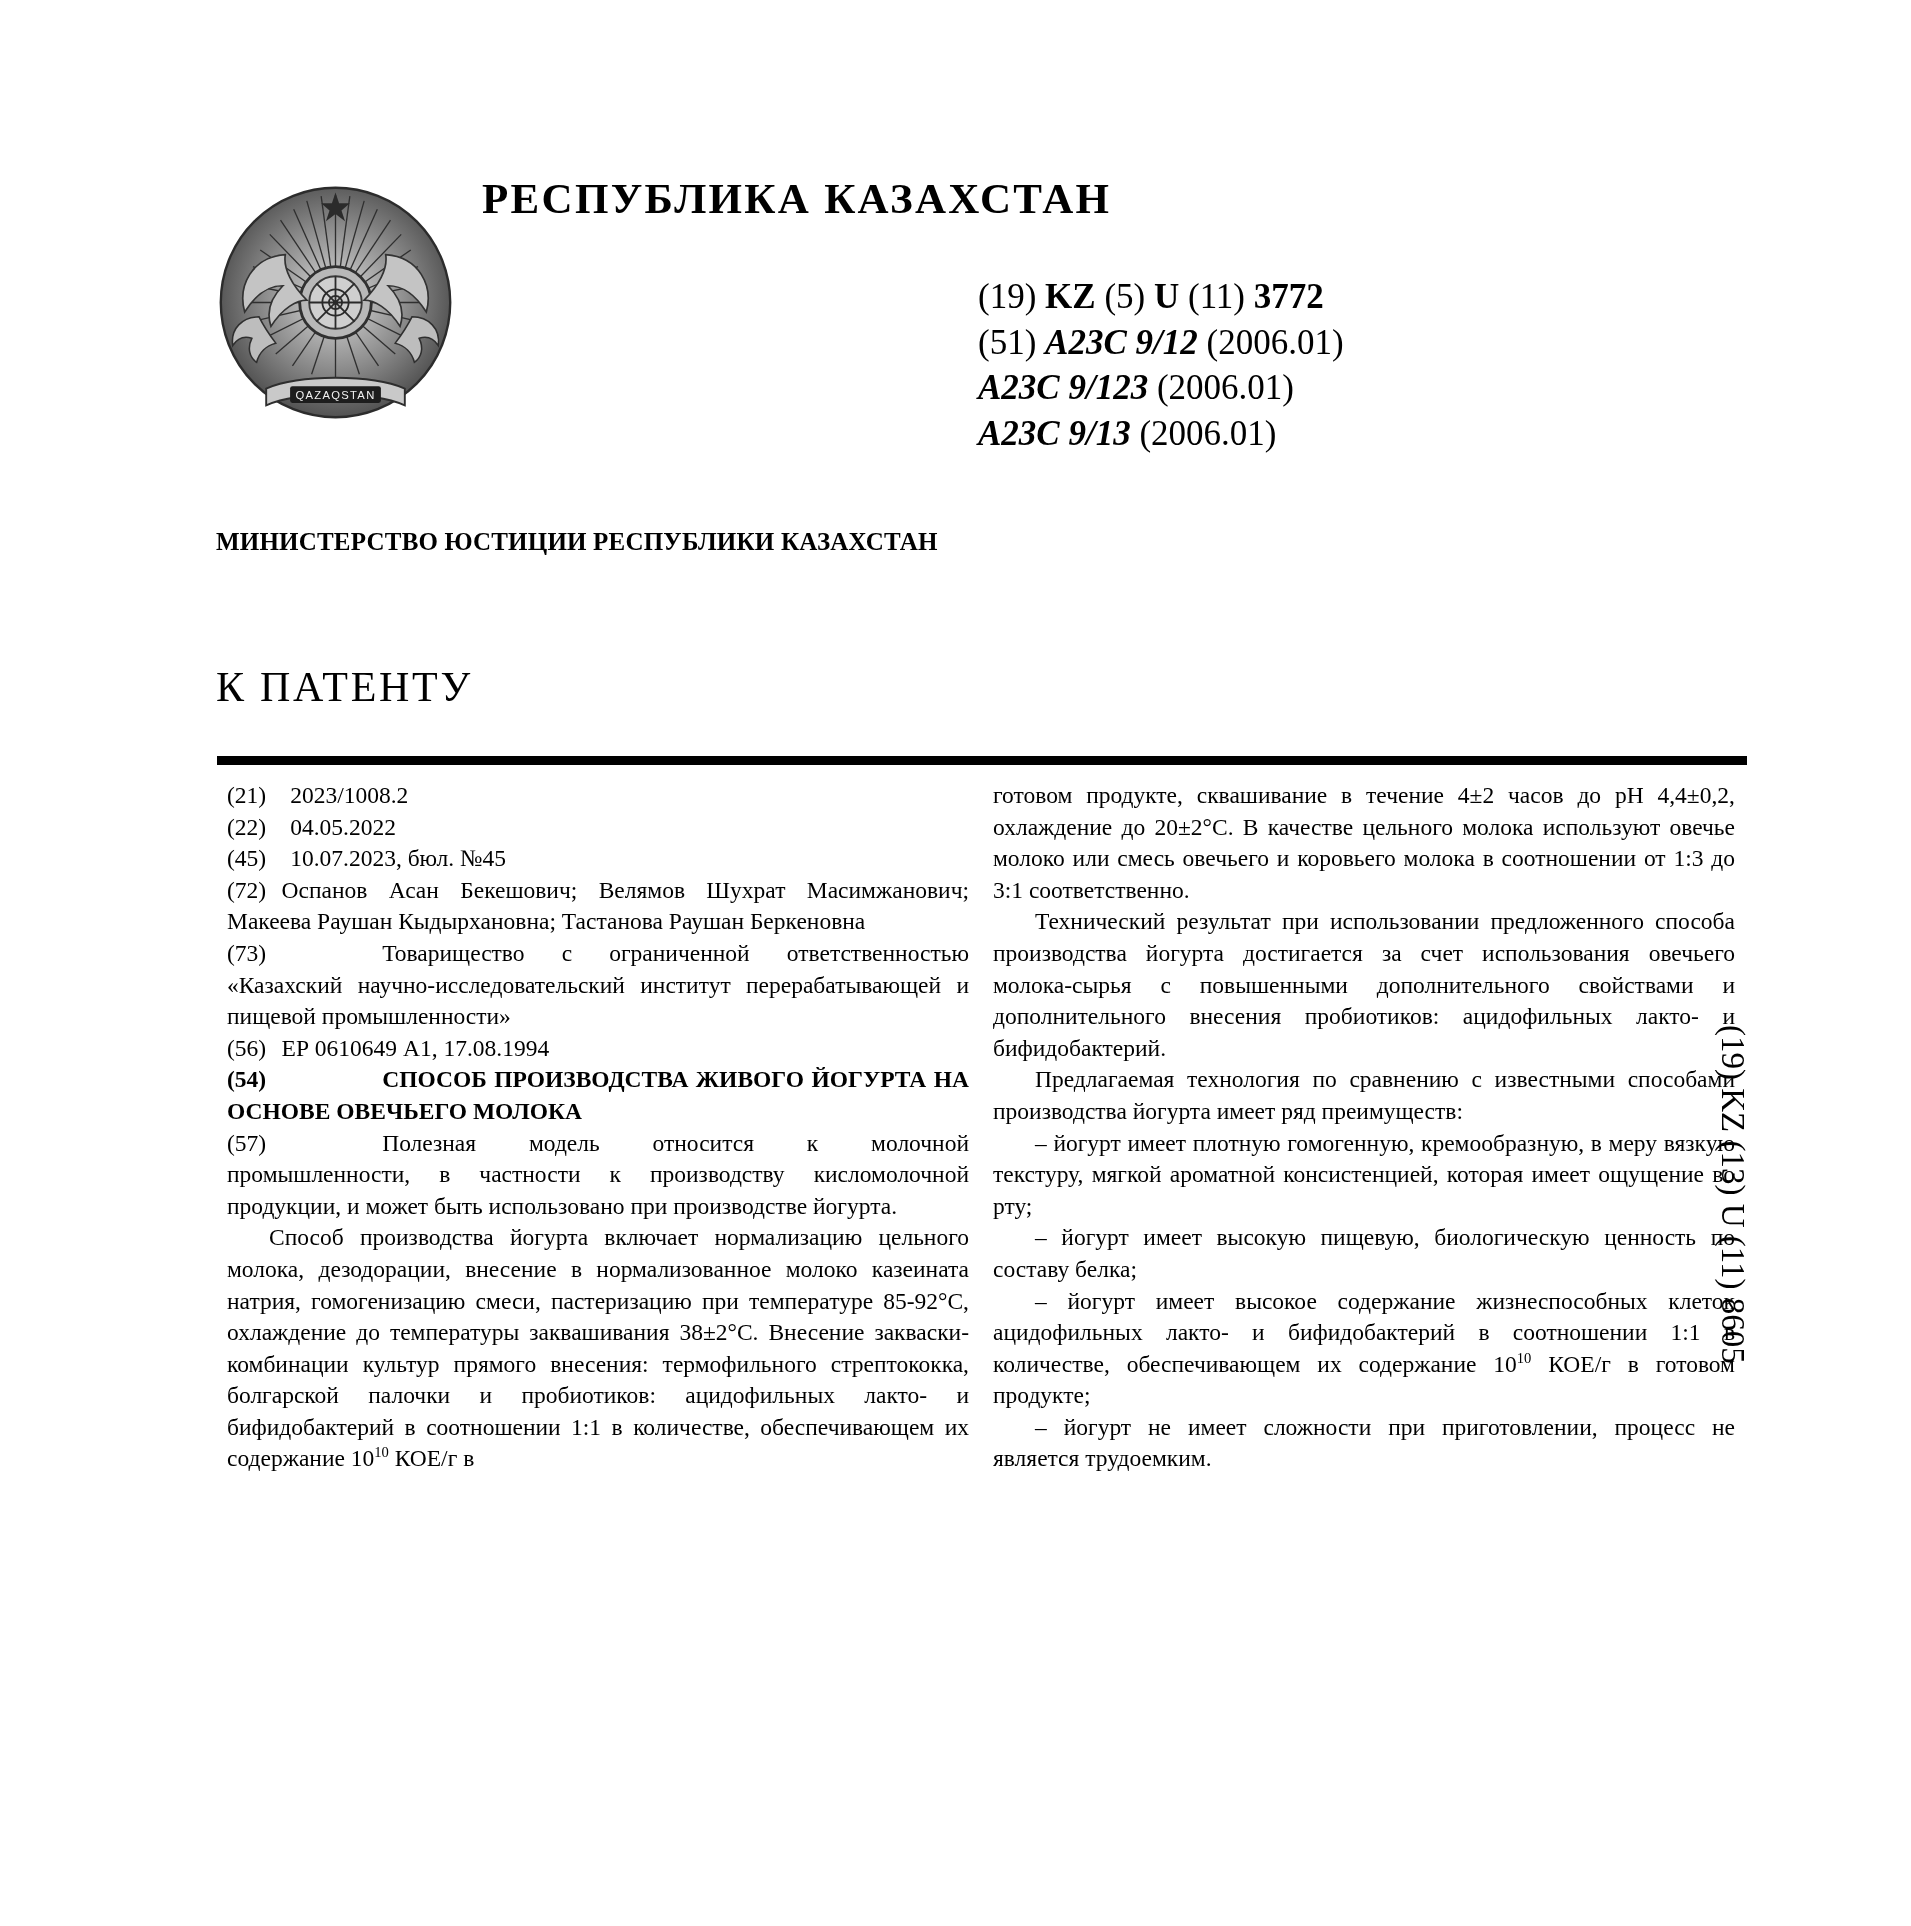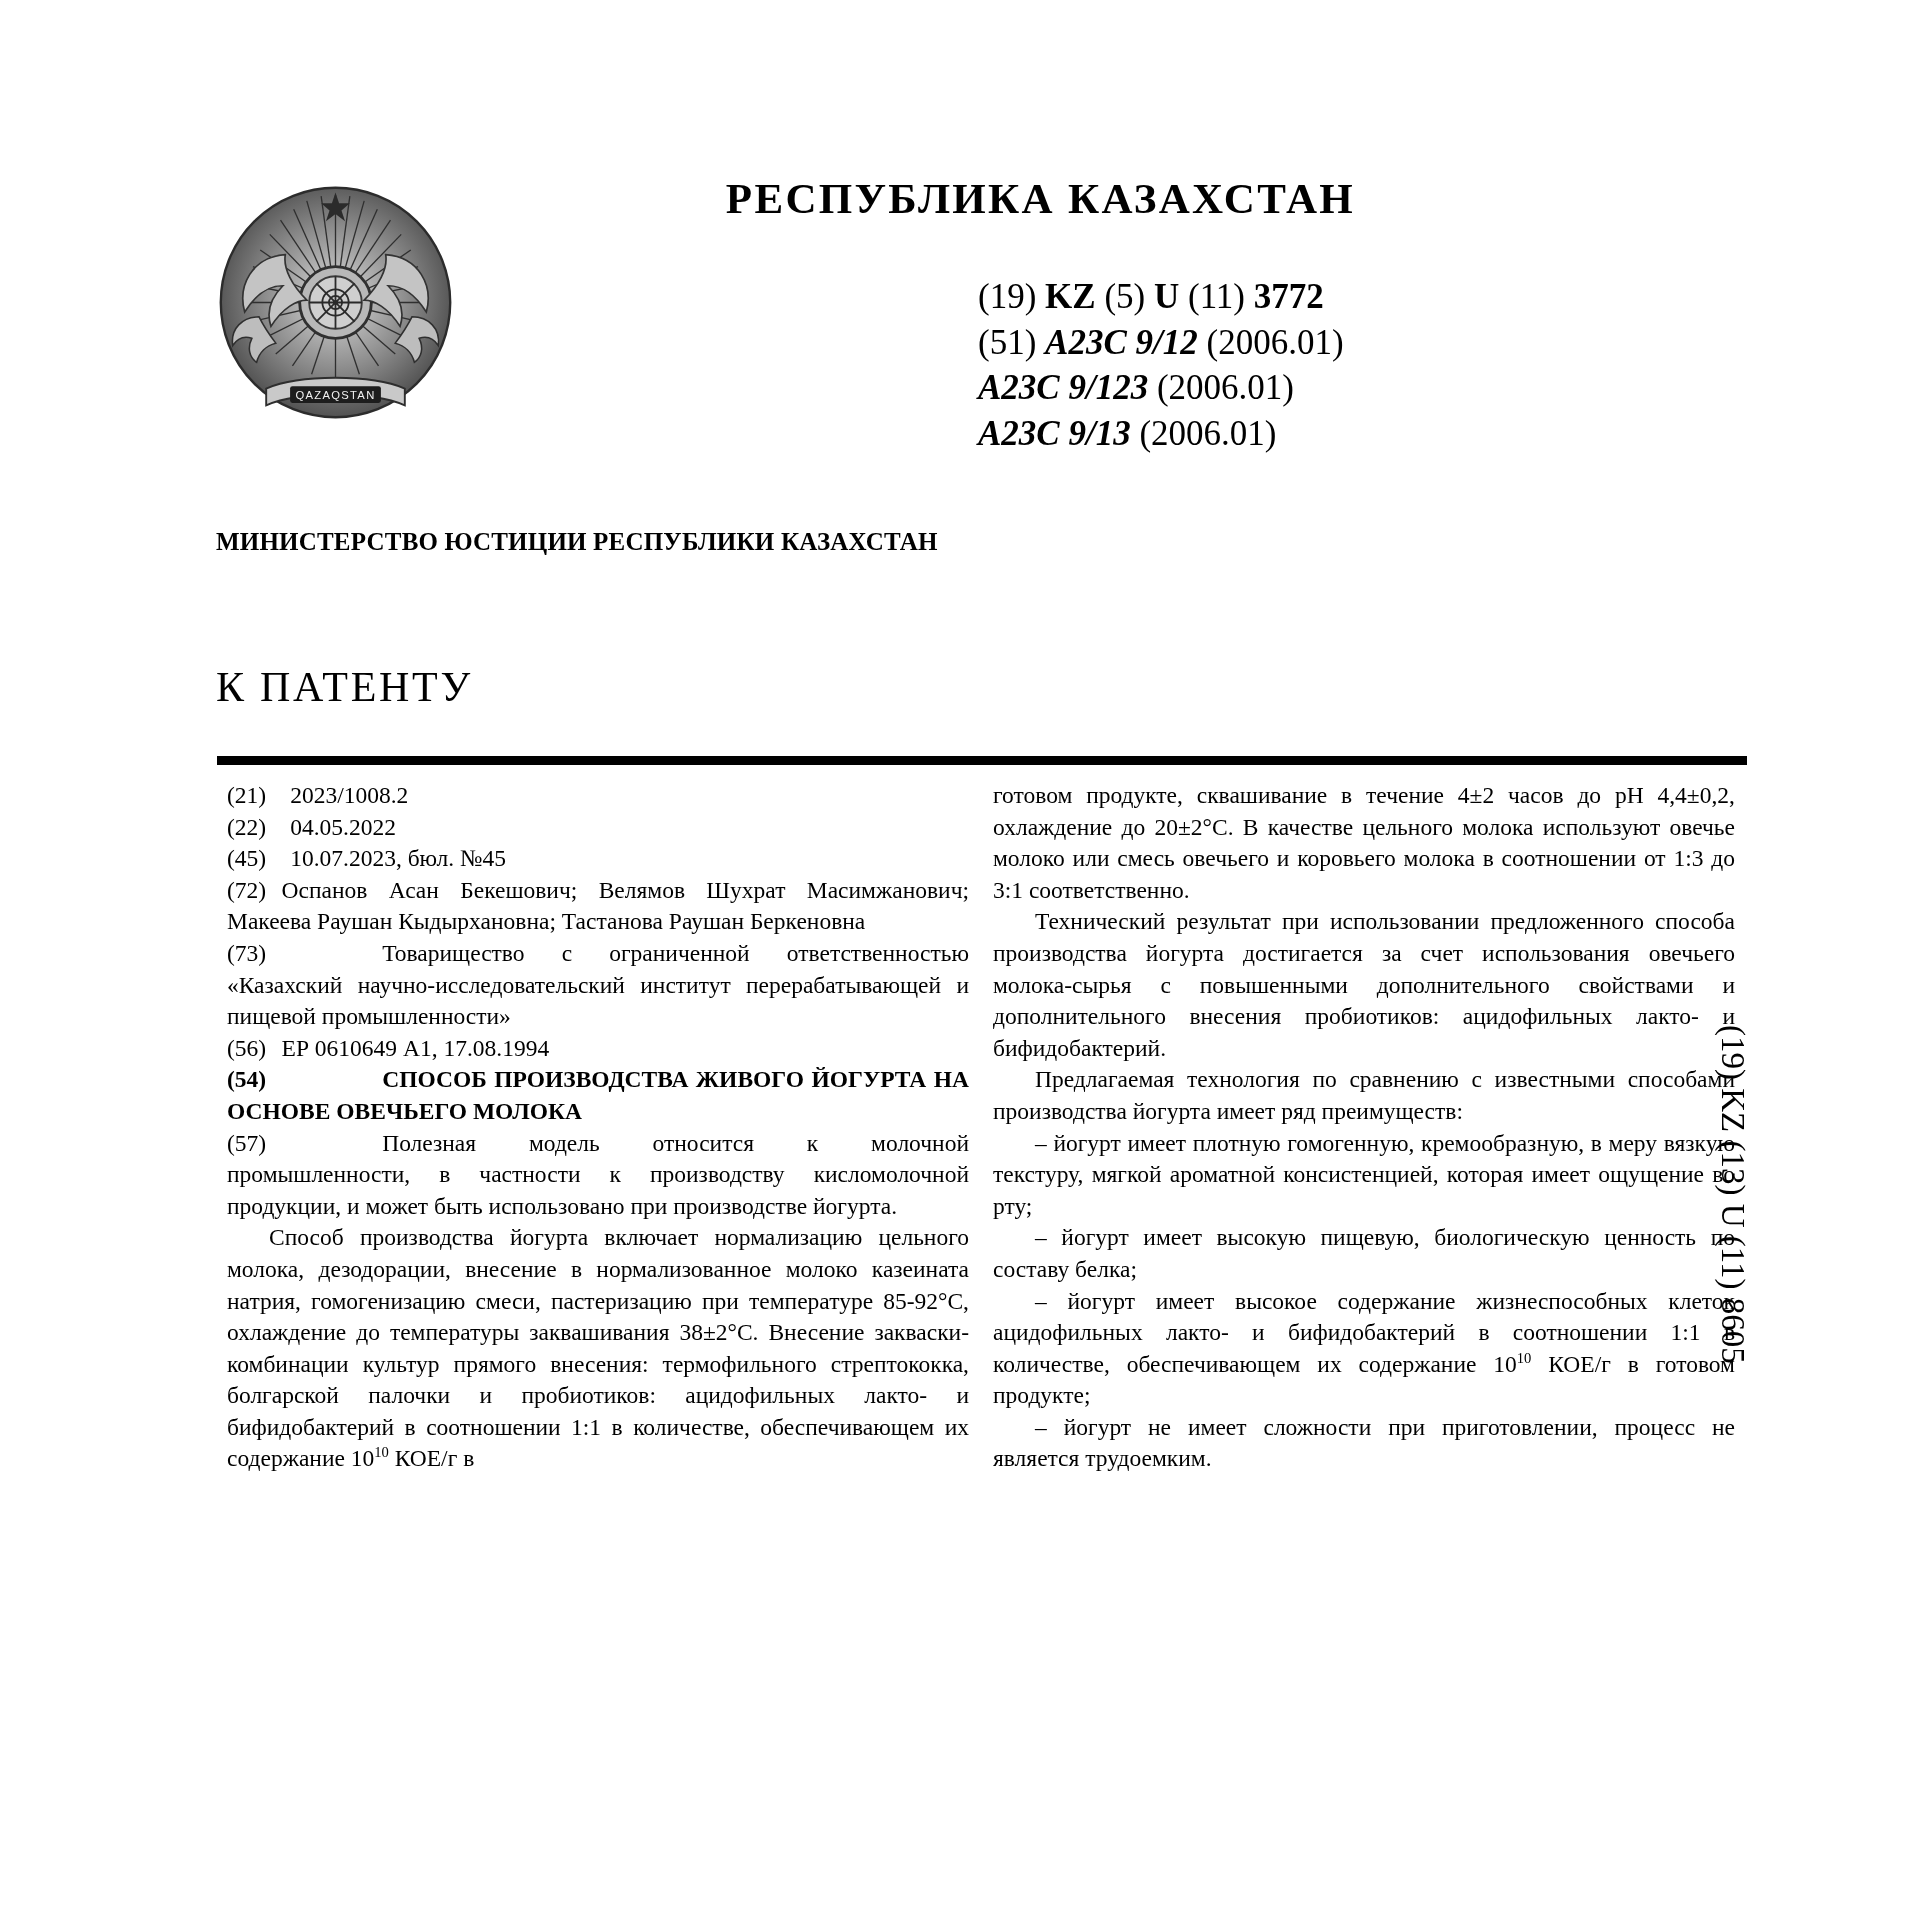--- a/index.html
+++ b/index.html
@@ -34,21 +34,21 @@
     width: 239px;
     height: 239px;
   }
   .emblem svg { display: block; width: 239px; height: 239px; }
 
   .country-title {
     position: absolute;
     left: 274px;
     top: 7.7px;
     width: 1117px;
-    text-align: center;
+    text-align: left;
     font-size: 43px;
     font-weight: bold;
     letter-spacing: 2.3px;
     white-space: nowrap;
   }
 
   .codes {
     position: absolute;
     left: 770px;
     top: 108px;

